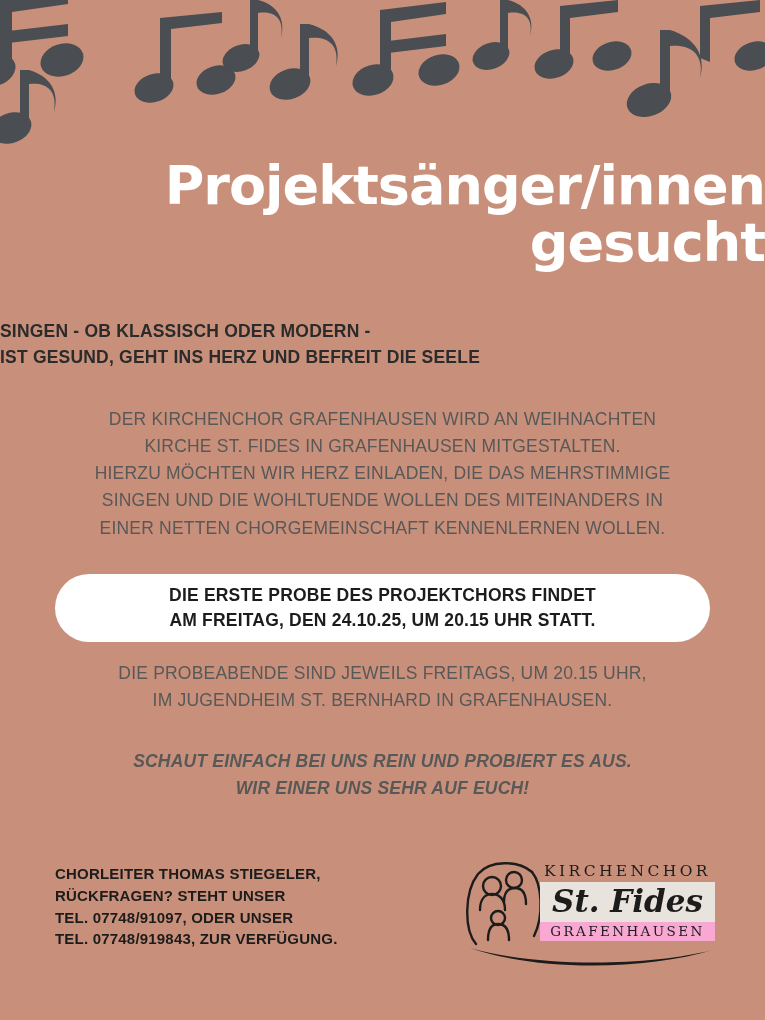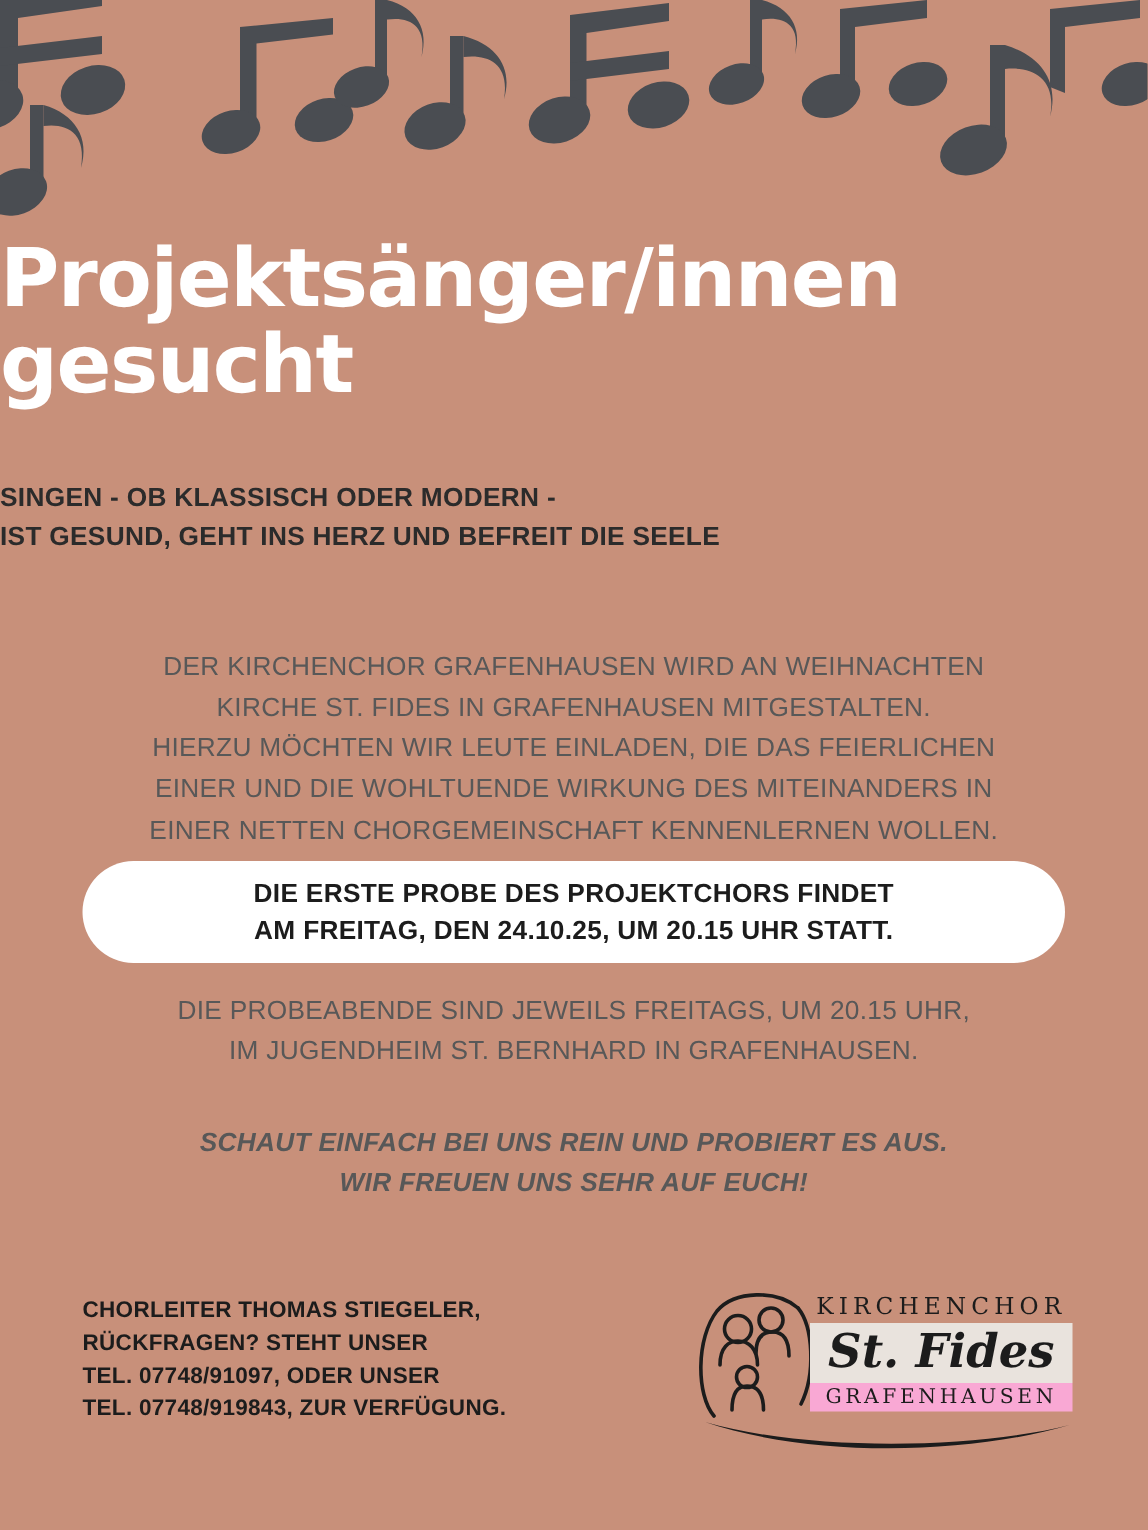--- a/index.html
+++ b/index.html
@@ -34,21 +34,21 @@
   .notes-band svg {
     display: block;
   }
 
   
   .headline {
     position: absolute;
     top: 158px;
     left: 0;
     width: 765px;
-    text-align: left;
+    text-align: right;
     color: #ffffff;
     font-weight: bold;
     font-size: 54px;
     line-height: 1.05;
     letter-spacing: -1px;
     font-family: "DejaVu Sans", sans-serif;
   }
   .headline .l1 { display: block; }
   .headline .l2 { display: block; }
 
@@ -63,21 +63,21 @@
     font-weight: bold;
     font-size: 17.5px;
     line-height: 1.5;
     letter-spacing: 0.2px;
   }
   .subtitle span { display: block; }
 
   
   .body-text {
     position: absolute;
-    top: 431px;
+    top: 406px;
     left: 0;
     width: 765px;
     text-align: center;
     color: #585858;
     font-size: 17.5px;
     line-height: 1.55;
     letter-spacing: 0.2px;
   }
   .body-text span { display: block; }
 
@@ -285,38 +285,38 @@
   </div>
 
   <div class="subtitle">
     <span>SINGEN - OB KLASSISCH ODER MODERN -</span>
     <span>IST GESUND, GEHT INS HERZ UND BEFREIT DIE SEELE</span>
   </div>
 
   <div class="body-text">
     <span>DER KIRCHENCHOR GRAFENHAUSEN WIRD AN WEIHNACHTEN</span>
     <span>KIRCHE ST. FIDES IN GRAFENHAUSEN MITGESTALTEN.</span>
-    <span>HIERZU MÖCHTEN WIR LEUTE EINLADEN, DIE DAS FEIERLICHEN</span>
-    <span>EINER UND DIE WOHLTUENDE WIRKUNG DES MITEINANDERS IN</span>
+    <span>HIERZU MÖCHTEN WIR HERZ EINLADEN, DIE DAS MEHRSTIMMIGE</span>
+    <span>SINGEN UND DIE WOHLTUENDE WOLLEN DES MITEINANDERS IN</span>
     <span>EINER NETTEN CHORGEMEINSCHAFT KENNENLERNEN WOLLEN.</span>
   </div>
 
   <div class="pill">
     <span>DIE ERSTE PROBE DES PROJEKTCHORS FINDET</span>
     <span>AM  FREITAG, DEN 24.10.25, UM 20.15 UHR STATT.</span>
   </div>
 
   <div class="rehearsal">
     <span>DIE PROBEABENDE SIND JEWEILS FREITAGS, UM 20.15 UHR,</span>
     <span>IM JUGENDHEIM ST. BERNHARD IN GRAFENHAUSEN.</span>
   </div>
 
   <div class="invite">
     <span>SCHAUT EINFACH BEI UNS REIN UND PROBIERT ES AUS.</span>
-    <span>WIR FREUEN UNS SEHR AUF EUCH!</span>
+    <span>WIR EINER UNS SEHR AUF EUCH!</span>
   </div>
 
   <div class="contact">
     <span>CHORLEITER THOMAS STIEGELER,</span>
     <span>RÜCKFRAGEN? STEHT UNSER</span>
     <span>TEL. 07748/91097, ODER UNSER</span>
     <span>TEL. 07748/919843, ZUR VERFÜGUNG.</span>
   </div>
 
   <div class="logo">

